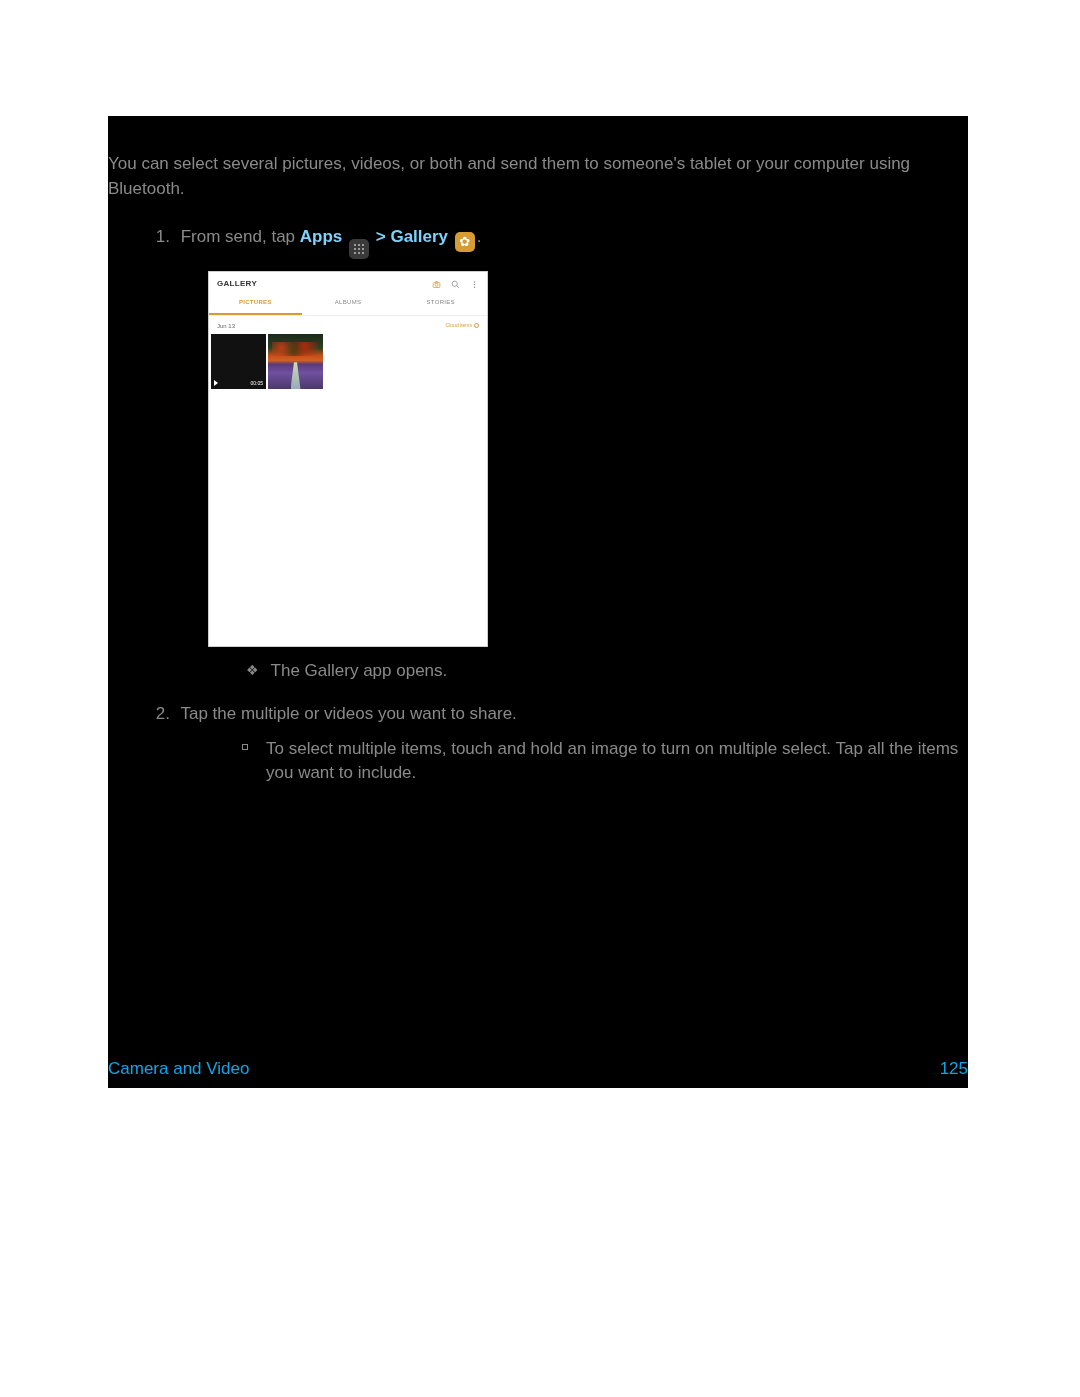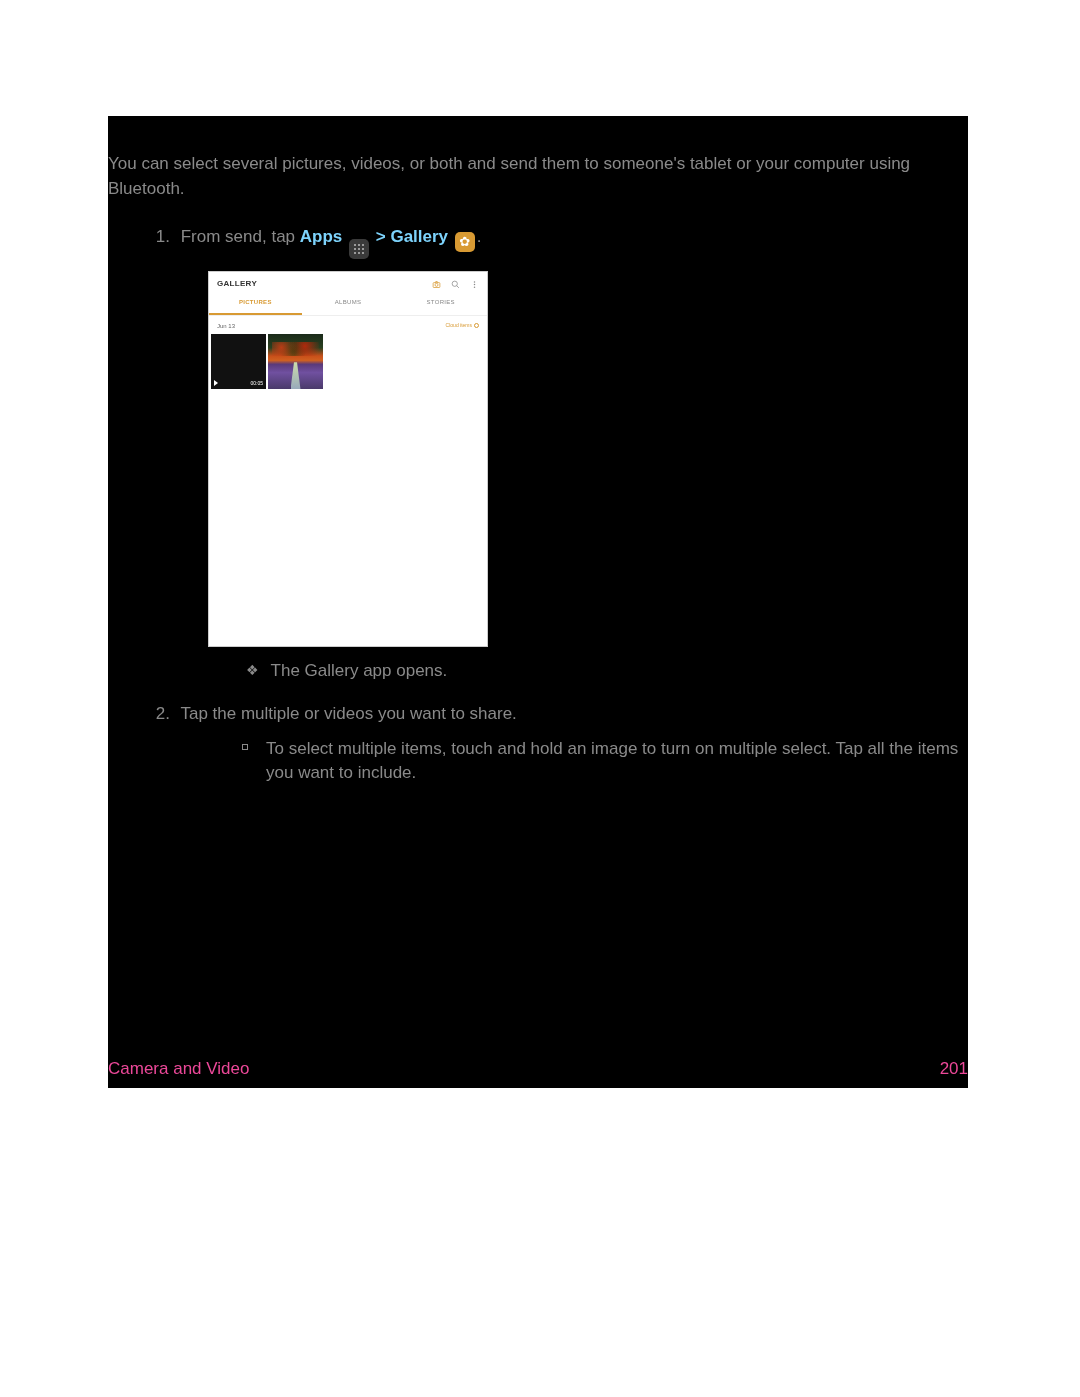--- a/index.html
+++ b/index.html
@@ -198,21 +198,21 @@
     width: calc(100% - 30px);
     vertical-align: top;
   }
   .footer {
     position: absolute;
     bottom: 0;
     left: 0; right: 0;
     display: flex;
     justify-content: space-between;
     padding: 0 0 6px 0;
-    color: #ec4899;
+    color: #0ea5e9;
     font-size: 17px;
   }
 </style>
 </head>
 <body>
 
 <div class="page">
   <div class="content">
 
     <p class="intro">You can select several pictures, videos, or both and send them to someone's tablet or your computer using Bluetooth.</p>
@@ -295,15 +295,15 @@
           <li>
             <span class="square-bullet"></span><span class="square-text">To select multiple items, touch and hold an image to turn on multiple select. Tap all the items you want to include.</span>
           </li>
         </ul>
       </li>
     </ol>
   </div>
 
   <div class="footer">
     <span>Camera and Video</span>
-    <span>201</span>
+    <span>125</span>
   </div>
 </div>
 
 </body></html>

